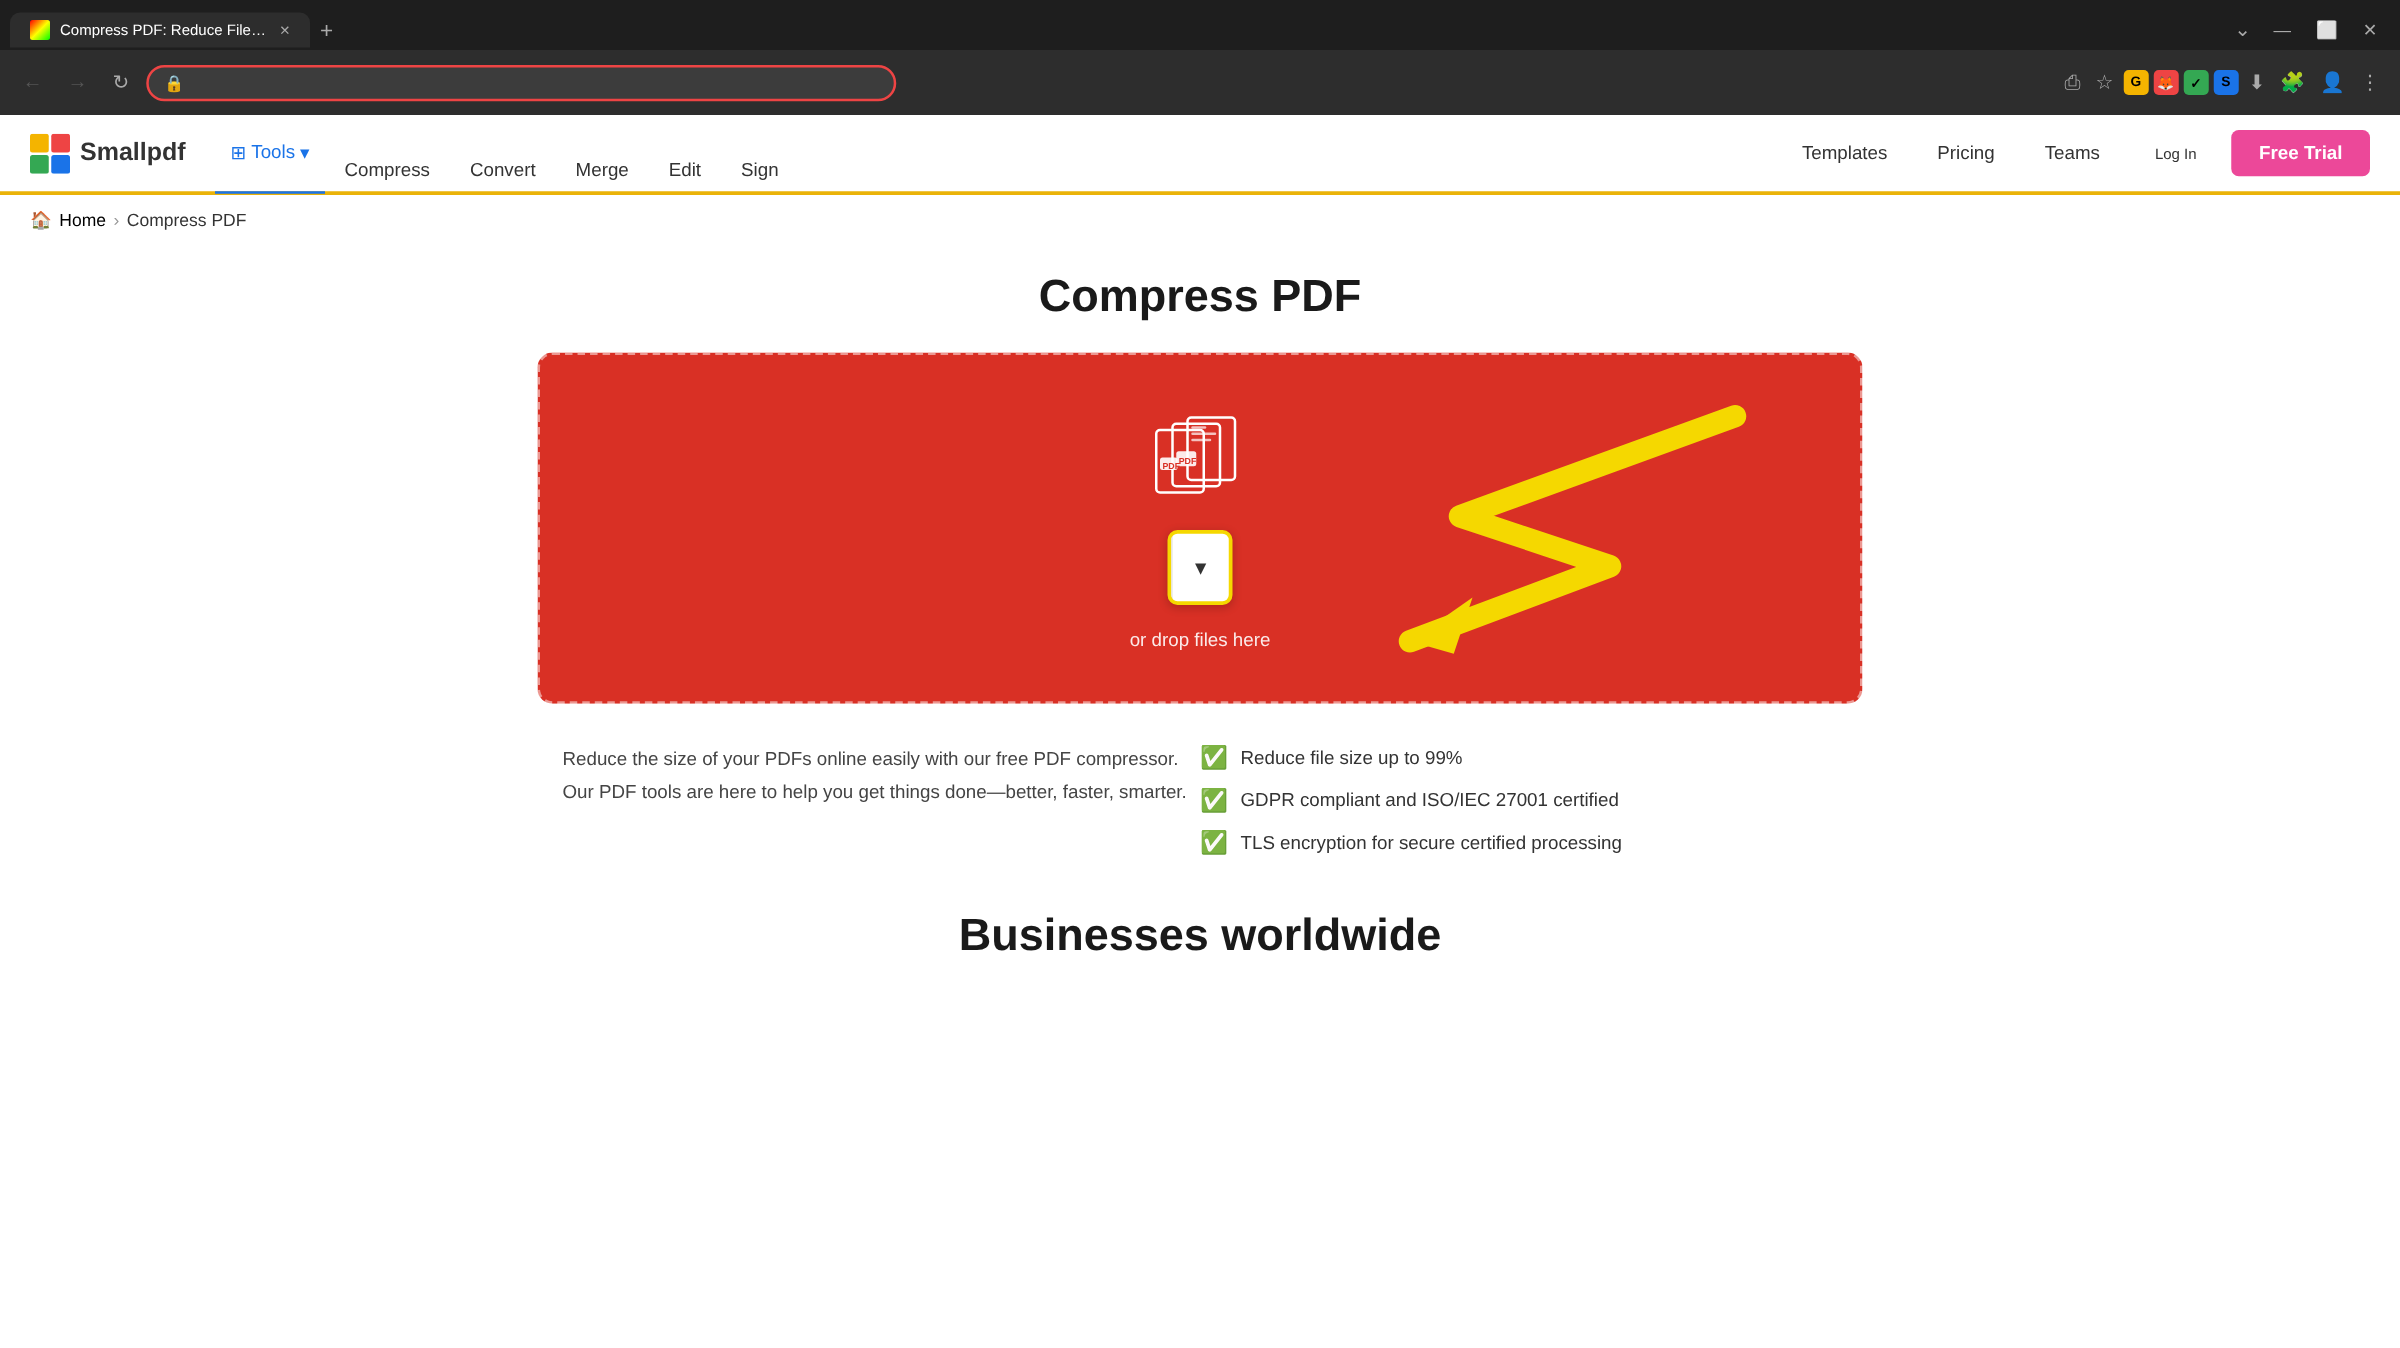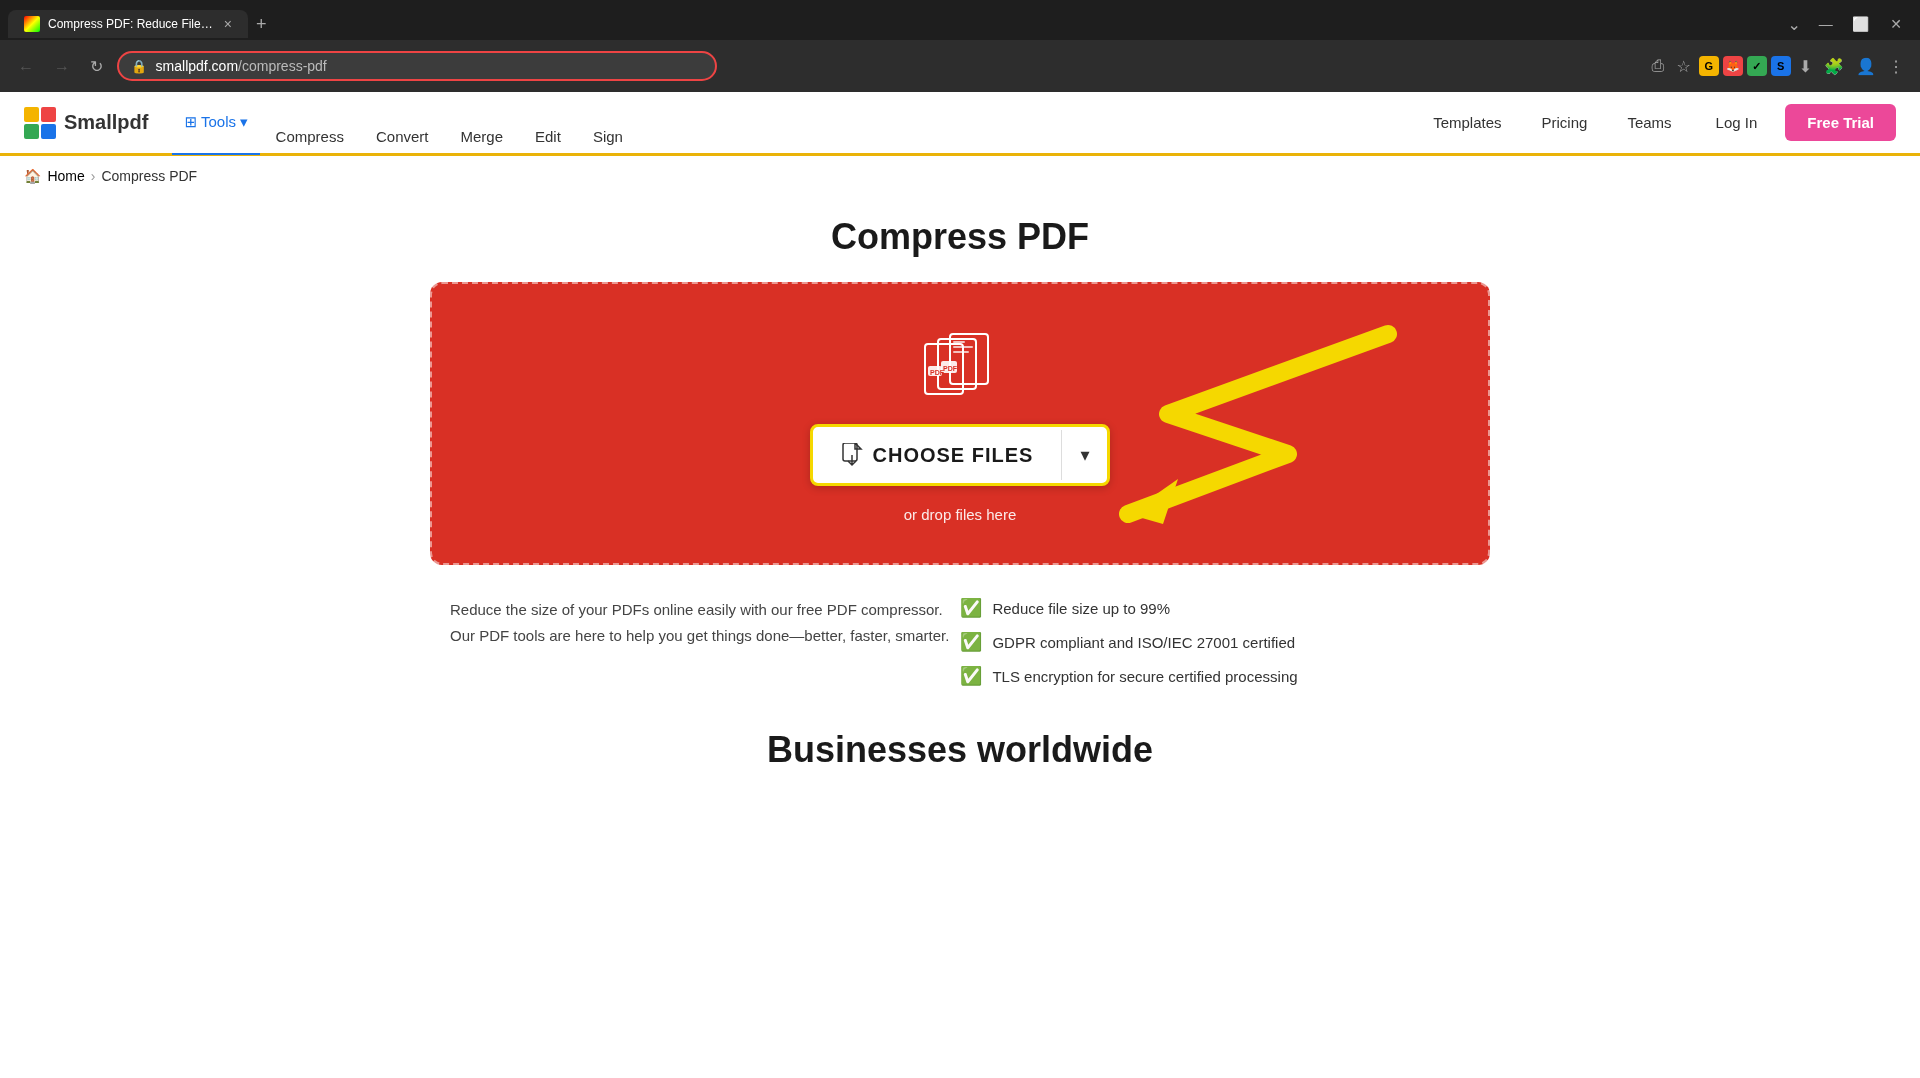--- a/index.html
+++ b/index.html
@@ -195,21 +195,21 @@
     .nav-templates, .nav-pricing, .nav-teams {
       padding: 8px 16px;
       color: #333;
       font-size: 15px;
       cursor: pointer;
       text-decoration: none;
     }
     .nav-login {
       padding: 8px 20px;
       color: #333;
-      font-size: 15px;
+      font-size: 12px;
       cursor: pointer;
       font-weight: 500;
     }
     .nav-free-trial {
       padding: 10px 22px;
       background: #ec4899;
       color: #fff;
       font-size: 15px;
       font-weight: 600;
       border-radius: 6px;
@@ -363,23 +363,20 @@
     <span class="tab-x">✕</span>
   </div>
 
   <div class="address-bar">
     <span class="nav-btn disabled">←</span>
     <span class="nav-btn disabled">→</span>
     <span class="nav-btn">↻</span>
 
     <div class="url-box">
       <span class="url-lock">🔒</span>
-      <span class="url-text">
-        <span class="url-domain">smallpdf.com</span><span class="url-path">/compress-pdf</span>
-      </span>
     </div>
 
     <div class="addr-right">
       <span class="addr-icon">⎙</span>
       <span class="addr-icon">☆</span>
 
       <div class="ext-icon" style="background:#f4b400;">G</div>
       <div class="ext-icon" style="background:#e44;">🦊</div>
       <div class="ext-icon" style="background:#34a853;">✓</div>
       <div class="ext-icon" style="background:#1a73e8;">S</div>
@@ -449,28 +446,20 @@
         <rect x="18" y="10" width="38" height="50" rx="3" fill="none" stroke="white" stroke-width="2"></rect>
         <rect x="21" y="32" width="16" height="12" rx="2" fill="white" opacity="0.9"></rect>
         <text x="23" y="42" fill="#d93025" font-size="7" font-weight="bold">PDF</text>
 
         <rect x="5" y="15" width="38" height="50" rx="3" fill="none" stroke="white" stroke-width="2"></rect>
         <rect x="8" y="37" width="14" height="10" rx="2" fill="white" opacity="0.9"></rect>
         <text x="10" y="46" fill="#d93025" font-size="7" font-weight="bold">PDF</text>
       </svg>
 
       <div class="choose-files-btn">
-        <div class="choose-files-main">
-          <svg width="22" height="24" viewBox="0 0 22 24">
-            <rect x="2" y="0" width="14" height="18" rx="2" fill="none" stroke="#333" stroke-width="1.5"></rect>
-            <path d="M14 0 L20 6 L14 6 Z" fill="none" stroke="#333" stroke-width="1.5"></path>
-            <path d="M11 12 L11 22 M7 18 L11 22 L15 18" stroke="#333" stroke-width="1.5" fill="none"></path>
-          </svg>
-          <span>CHOOSE FILES</span>
-        </div>
         <div class="choose-files-divider"></div>
         <div class="choose-files-arrow">▾</div>
       </div>
 
       <span class="drop-text">or drop files here</span>
 
       <svg style="position:absolute; right:60px; top:50%; transform:translateY(-50%); width:320px; height:220px; pointer-events:none;" viewBox="0 0 320 220">
         <polyline points="280,20 60,100 180,140 20,200" fill="none" stroke="#f5d800" stroke-width="18" stroke-linecap="round" stroke-linejoin="round"></polyline>
 
         <polygon points="20,200 70,165 55,210" fill="#f5d800"></polygon>

